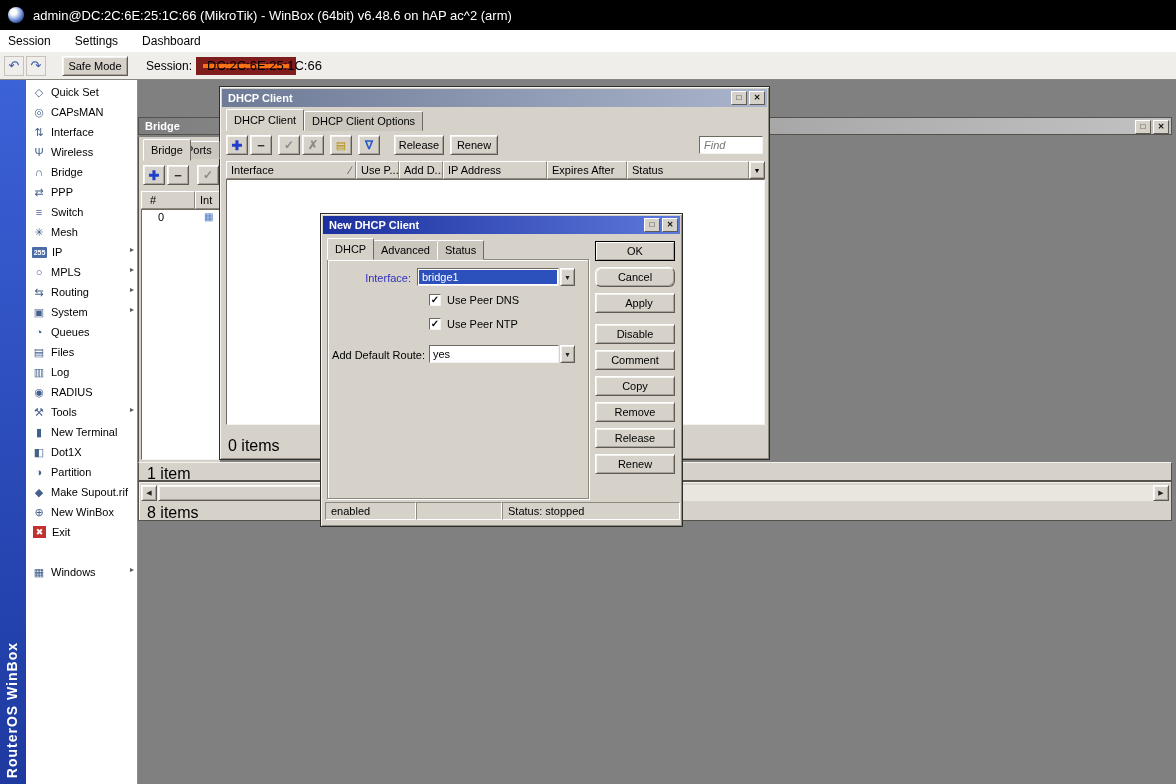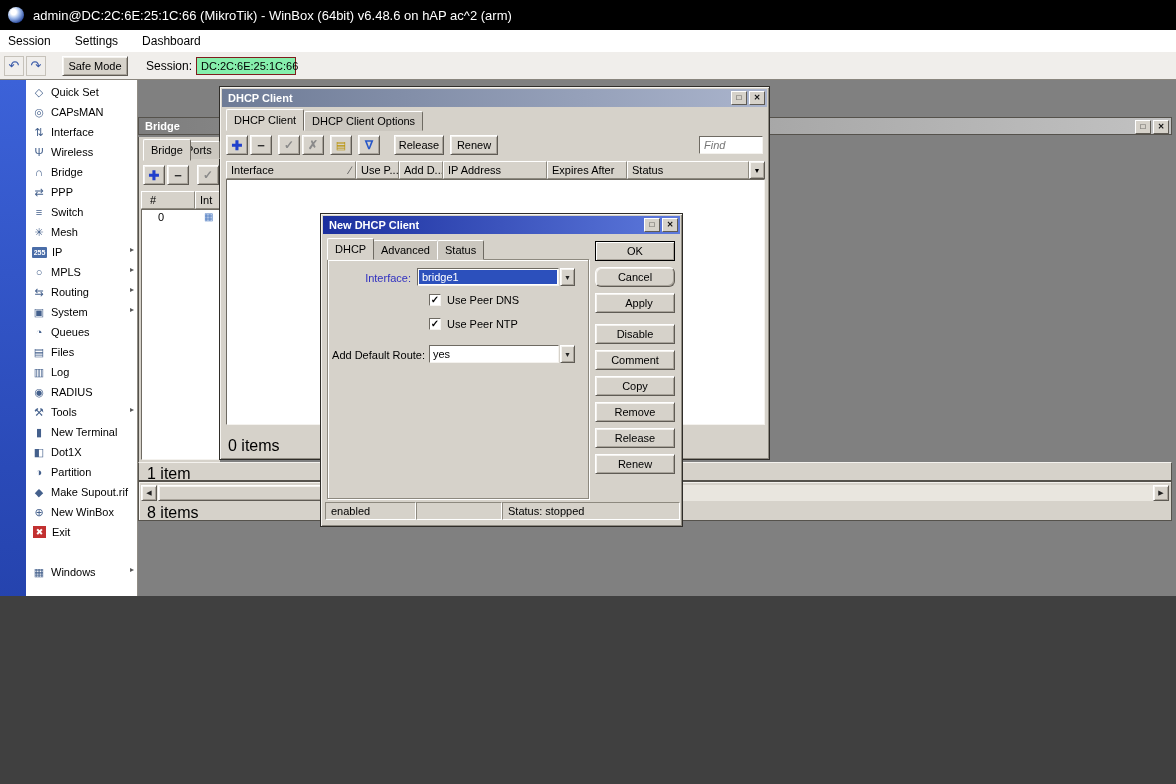--- a/index.html
+++ b/index.html
@@ -1,38 +1,38 @@
 <!DOCTYPE html>
 <html><head>
 <meta charset="utf-8">
 <style>
   * { margin:0; padding:0; box-sizing:border-box; }
   body { font-family:"Liberation Sans", sans-serif; background:#404040; }
-  #screen { position:relative; width:1176px; height:596px; background:#808080; overflow:hidden;
+  #screen { position:relative; width:1176px; height:784px; background:#808080; overflow:hidden;
             font-size:11px; color:#000; }
 
   
   .app-titlebar { position:absolute; left:0; top:0; width:1176px; height:30px; background:#000;
                   color:#fff; display:flex; align-items:center; padding-left:8px; font-size:13px; }
   .app-icon { width:16px; height:16px; border-radius:50%; flex:none; margin-right:9px;
               background:radial-gradient(circle at 35% 32%, #ffffff 0 18%, #9db8e8 42%, #24459c 78%, #132a66 100%); }
   .menubar { position:absolute; left:0; top:30px; width:1176px; height:22px; background:#fff;
              display:flex; align-items:center; font-size:12px; }
   .menu-item { padding:0 12px; height:100%; display:flex; align-items:center; cursor:default; }
   .main-toolbar { position:absolute; left:0; top:52px; width:1176px; height:28px; background:#f0eeeb;
                   border-bottom:1px solid #8a867e; display:flex; align-items:center; padding-left:4px; }
   .tool-sq { width:20px; height:20px; background:#f0eeeb; border:1px solid #c6c2ba; color:#3a5aa8;
              display:flex; align-items:center; justify-content:center; font-size:13px; margin-right:2px; }
   .raised { background:#d6d2ca; border:1px solid; border-color:#ffffff #5f5b54 #5f5b54 #ffffff;
             box-shadow:inset 1px 1px 0 #f4f2ee, inset -1px -1px 0 #a8a39a; }
   .safe-mode { margin-left:14px; width:66px; height:20px; display:flex; align-items:center;
                justify-content:center; font-size:11px; }
   .session-label { margin-left:18px; font-size:12px; }
-  .session-field { margin-left:4px; width:100px; height:18px; background:#86efac; border:1px solid #7f1d1d;
-                   display:flex; align-items:center; padding:0 4px; font-size:11px; }
+  .session-field { margin-left:4px; width:100px; height:18px; background:#f97316; border:7px solid #7f1d1d;
+                   display:flex; align-items:center; padding:0 4px; font-size:13px; }
 
   
   .brand-strip { position:absolute; left:0; top:80px; width:26px; height:704px;
                  background:linear-gradient(180deg,#3c62d8 0%, #2a4ab8 55%, #1e3aa0 100%); }
   .brand-text { position:absolute; bottom:6px; left:4px; writing-mode:vertical-rl; transform:rotate(180deg);
                 color:#fff; font-weight:bold; font-size:14px; letter-spacing:1px; white-space:nowrap; }
   .sidebar { position:absolute; left:26px; top:80px; width:112px; height:704px; background:#fff;
              border-right:1px solid #908c84; padding-top:2px; }
   .side-item { position:relative; height:20px; display:flex; align-items:center; padding-left:5px;
                font-size:11px; cursor:default; white-space:nowrap; }

